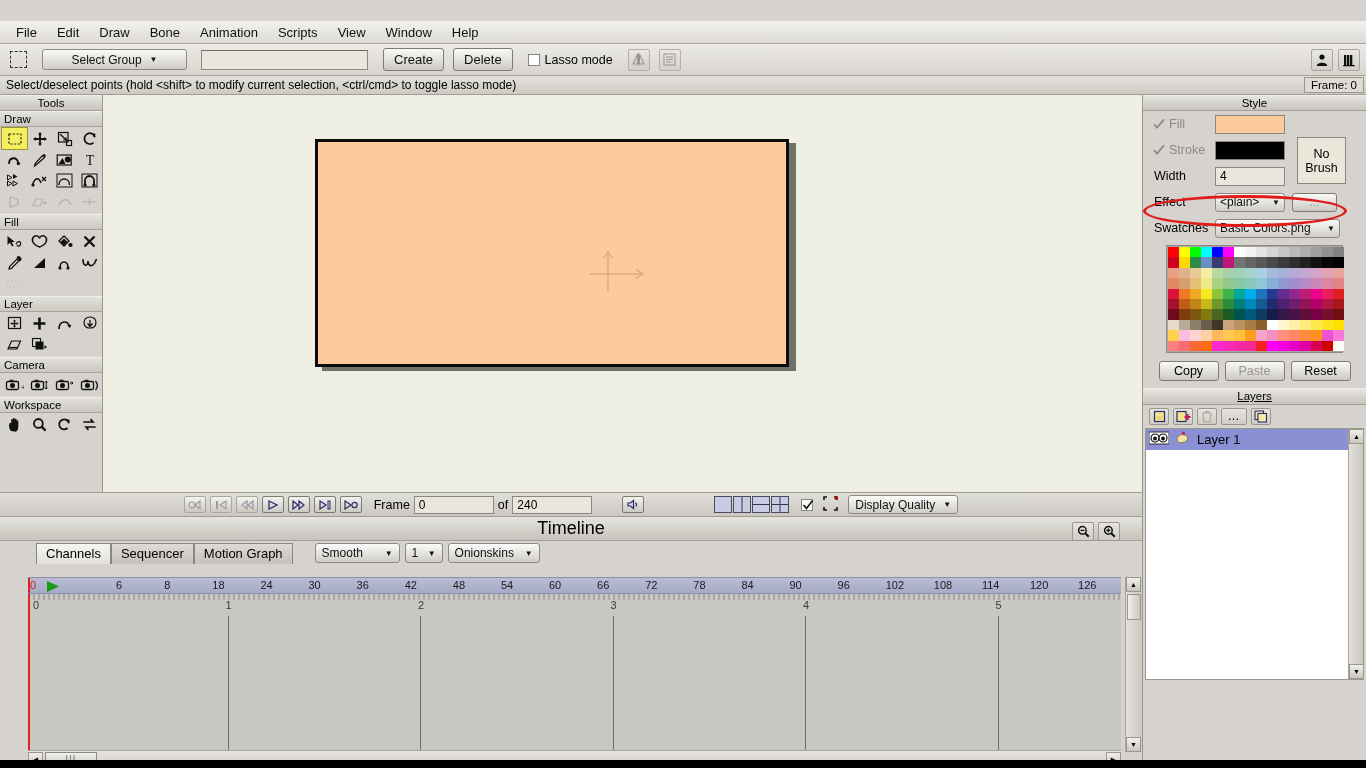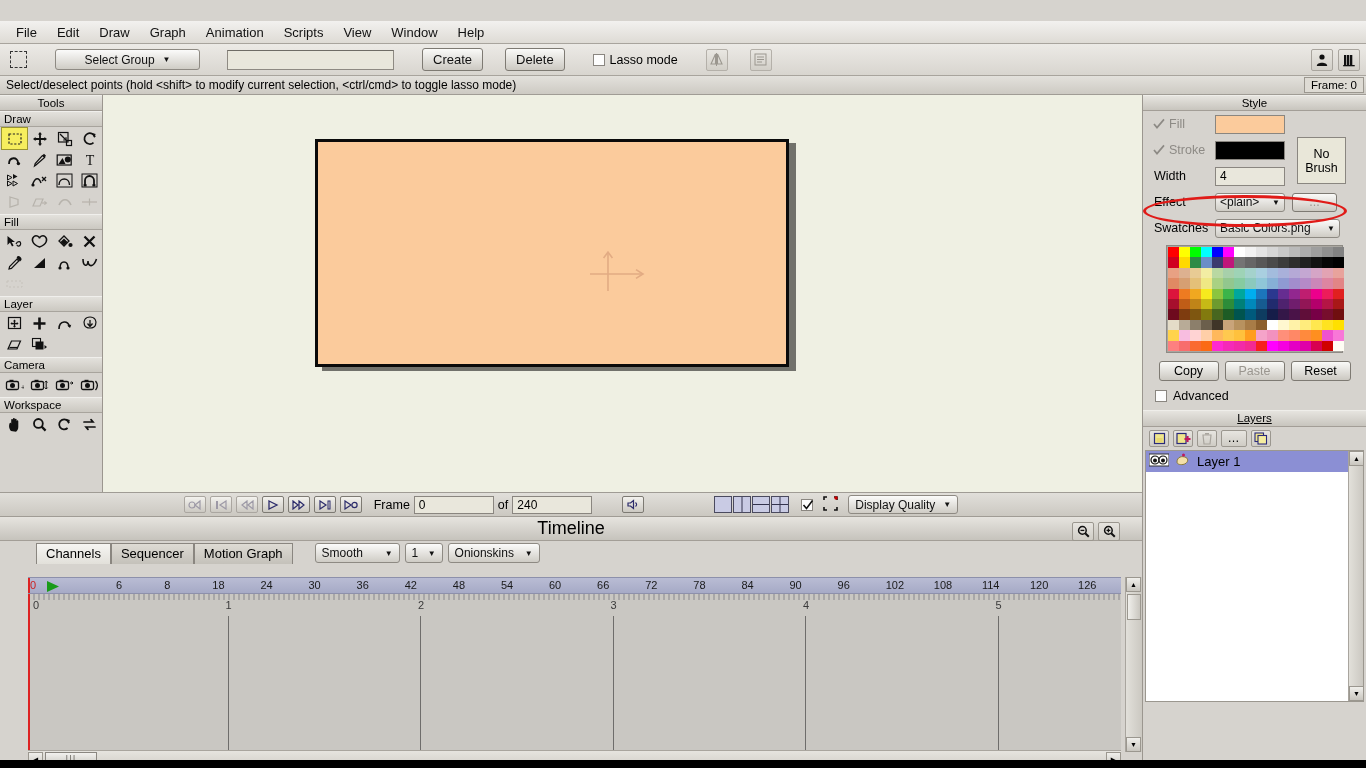--- a/index.html
+++ b/index.html
@@ -45,21 +45,21 @@
     border-bottom:1px solid #a8a49d;
     display:flex; align-items:center; padding-left:6px;
   }
   .menu-item { padding:2px 10px; font-size:13px; color:#111; }
 
   
   .toolbar {
     position:absolute; left:0; top:44px; width:1366px; height:32px;
     background:linear-gradient(to bottom,#eceae6,#d8d5cf);
     border-bottom:1px solid #a8a49d;
-    display:flex; align-items:center; padding:0 6px; gap:22px;
+    display:flex; align-items:center; padding:0 6px; gap:9px;
   }
   .tb-marquee {
     width:17px; height:17px; border:1px dashed #333; background:transparent; margin-left:4px;
   }
   .combo {
     height:21px; background:linear-gradient(to bottom,#fbfbfa,#cfccc5);
     border:1px solid #8e8a83; border-radius:3px;
     display:flex; align-items:center; justify-content:center;
     font-size:12px; padding:0 6px; position:relative; color:#111;
   }
@@ -277,21 +277,21 @@
 </head>
 <body>
 
 <div class="app">
 
 
   <div class="menubar">
     <div class="menu-item">File</div>
     <div class="menu-item">Edit</div>
     <div class="menu-item">Draw</div>
-    <div class="menu-item">Graph</div>
+    <div class="menu-item">Bone</div>
     <div class="menu-item">Animation</div>
     <div class="menu-item">Scripts</div>
     <div class="menu-item">View</div>
     <div class="menu-item">Window</div>
     <div class="menu-item">Help</div>
   </div>
 
   <div class="toolbar">
     <div class="tb-marquee"></div>
     <div class="combo" style="width:145px;margin-left:6px;">
@@ -1016,24 +1016,20 @@
           <div class="swatch-cell" style="background: rgb(255, 253, 244);"></div>
         </div>
     </div>
 
     <div class="triple-btns">
       <div class="sbtn">Copy</div>
       <div class="sbtn disabled">Paste</div>
       <div class="sbtn">Reset</div>
     </div>
 
-    <label class="adv-row">
-      <span class="chk"></span>
-      <span>Advanced</span>
-    </label>
 
     <div class="layers-head">Layers</div>
     <div class="layer-tools">
       <div class="ltool">
           <svg width="13" height="13" viewBox="0 0 13 13">
             <rect x="1.5" y="1.5" width="10" height="10" fill="#f0e68c" stroke="#2a2a7a" stroke-width="1.2"></rect>
             <rect x="3.5" y="6" width="6" height="4" fill="#e8d870"></rect>
           </svg>
         </div>
       <div class="ltool">

